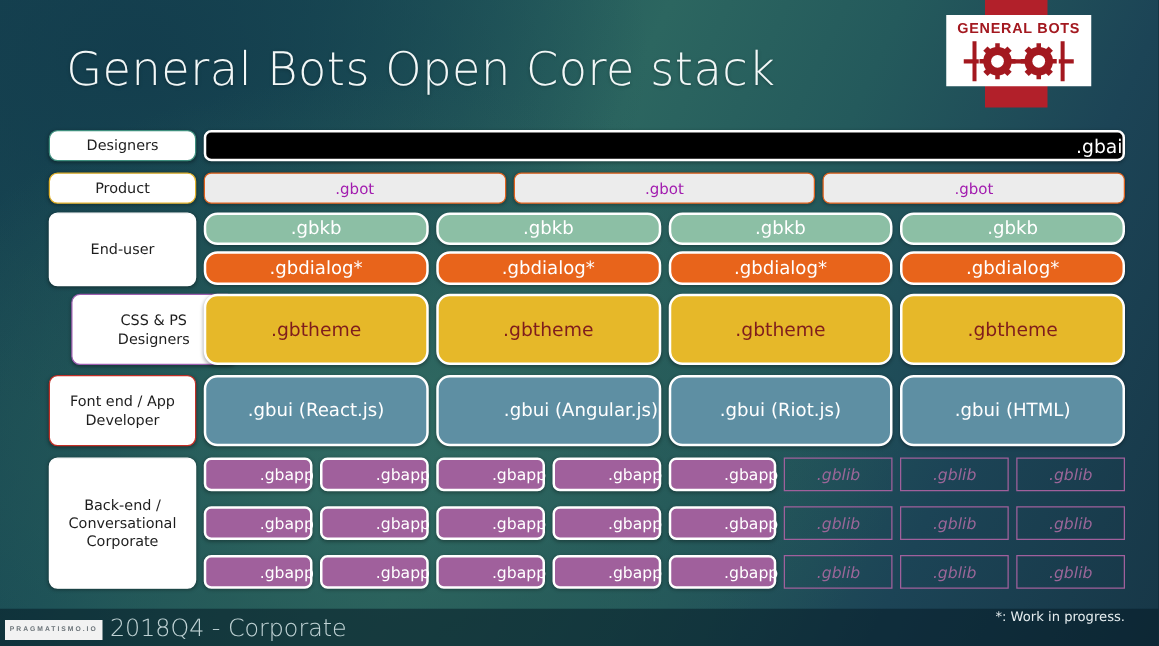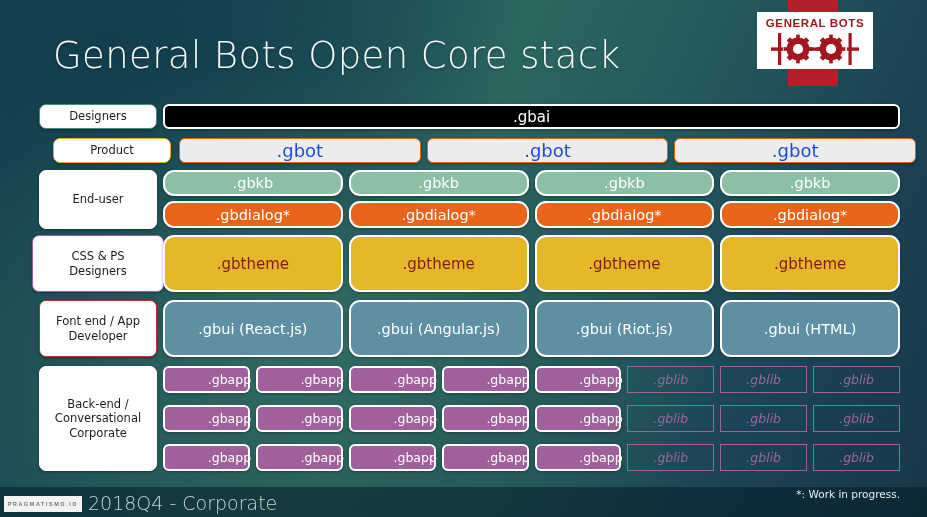--- a/index.html
+++ b/index.html
@@ -44,22 +44,22 @@
     font-family:"DejaVu Sans",sans-serif;
     box-shadow:0 1px 3px rgba(0,0,0,0.35);
     box-sizing:border-box;
   }
   .cell{
     position:absolute;box-sizing:border-box;border-radius:11px;
     display:flex;align-items:center;justify-content:center;text-align:center;
     font-family:"DejaVu Sans",sans-serif;
     box-shadow:0 1px 3px rgba(0,0,0,0.3);
   }
-  .c-gbai{background:#000000;border:2.4px solid #ffffff;color:#ffffff;font-size:15px;border-radius:6px;}
-  .c-gbot{background:#ececec;border:1.6px solid #e1621d;color:#1d4ed8;font-size:18px;border-radius:6px;margin-left:16px;}
+  .c-gbai{background:#000000;border:2.4px solid #ffffff;color:#ffffff;font-size:15px;border-radius:6px;justify-content:flex-end;}
+  .c-gbot{background:#ececec;border:1.6px solid #e1621d;color:#a21caf;font-size:12px;border-radius:6px;}
   .c-gbkb{background:#8cbfa5;border:2.2px solid #ffffff;color:#ffffff;font-size:14.5px;}
   .c-gbdialog{background:#e8641b;border:2.2px solid #ffffff;color:#ffffff;font-size:14.5px;}
   .c-gbtheme{background:#e6b829;border:2.2px solid #ffffff;color:#7f1d1d;font-size:15px;}
   .c-gbui{background:#5e8fa3;border:2.4px solid #ffffff;color:#ffffff;font-size:14.5px;}
   .c-gbapp{background:#a0609c;border:2.2px solid #ffffff;color:#ffffff;font-size:12.5px;border-radius:6px;padding-left:46px;}
   .c-gblib{background:transparent;border:1.5px solid #a0609c;color:#9a6698;font-size:12.5px;border-radius:0;box-shadow:none;font-style:italic;}
   
   #footer-bar{position:absolute;left:0;top:487px;width:927px;height:30px;background:rgba(6,28,38,0.55);}
   #prag-logo{
     position:absolute;left:4px;top:496px;width:78px;height:16px;background:#f2f2f2;
@@ -120,27 +120,27 @@
       </svg>
     </div>
   </div>
 
   <div id="title">General Bots Open Core stack</div>
 
   <div id="grid">
       <div class="rowlabel" style="left: 39px; top: 104px; width: 118px; height: 25px; border: 1.6px solid rgb(63, 143, 126);">
         <span style="white-space: pre-line;">Designers</span>
       </div>
-      <div class="rowlabel" style="left: 39px; top: 138px; width: 118px; height: 25px; border: 1.6px solid rgb(226, 178, 44); margin-left: 14px;">
+      <div class="rowlabel" style="left: 39px; top: 138px; width: 118px; height: 25px; border: 1.6px solid rgb(226, 178, 44);">
         <span style="white-space: pre-line;">Product</span>
       </div>
       <div class="rowlabel" style="left: 39px; top: 170px; width: 118px; height: 59px; border: 1.6px solid rgb(255, 255, 255);">
         <span style="white-space: pre-line;">End-user</span>
       </div>
-      <div class="rowlabel" style="left: 32px; top: 235px; width: 132px; height: 57px; border: 1.6px solid rgb(157, 95, 176);">
+      <div class="rowlabel" style="left: 57px; top: 235px; width: 132px; height: 57px; border: 1.6px solid rgb(157, 95, 176);">
         <span style="white-space: pre-line;">CSS &amp; PS
 Designers</span>
       </div>
       <div class="rowlabel" style="left: 39px; top: 300px; width: 118px; height: 57px; border: 1.6px solid rgb(195, 47, 38);">
         <span style="white-space: pre-line;">Font end / App
 Developer</span>
       </div>
       <div class="rowlabel" style="left: 39px; top: 366px; width: 118px; height: 105px; border: 1.6px solid rgb(255, 255, 255);">
         <span style="white-space: pre-line;">Back-end  /
 Conversational
@@ -190,21 +190,21 @@
       </div>
       <div class="cell c-gbtheme" style="left: 534.5px; top: 235px; width: 179.75px; height: 57px;">
         <span>.gbtheme</span>
       </div>
       <div class="cell c-gbtheme" style="left: 720.25px; top: 235px; width: 179.75px; height: 57px;">
         <span>.gbtheme</span>
       </div>
       <div class="cell c-gbui" style="left: 163px; top: 300px; width: 179.75px; height: 57px;">
         <span>.gbui (React.js)</span>
       </div>
-      <div class="cell c-gbui" style="left: 348.75px; top: 300px; width: 179.75px; height: 57px;">
+      <div class="cell c-gbui" style="left: 348.75px; top: 300px; width: 179.75px; height: 57px; justify-content: flex-end;">
         <span>.gbui (Angular.js)</span>
       </div>
       <div class="cell c-gbui" style="left: 534.5px; top: 300px; width: 179.75px; height: 57px;">
         <span>.gbui (Riot.js)</span>
       </div>
       <div class="cell c-gbui" style="left: 720.25px; top: 300px; width: 179.75px; height: 57px;">
         <span>.gbui (HTML)</span>
       </div>
       <div class="cell c-gbapp" style="left: 163px; top: 366px; width: 86.875px; height: 27px;">
         <span>.gbapp</span>

